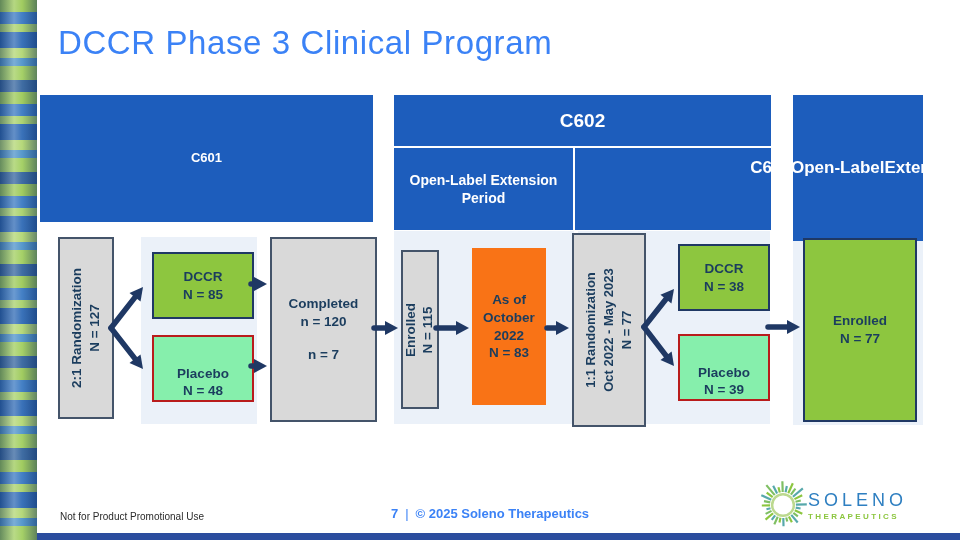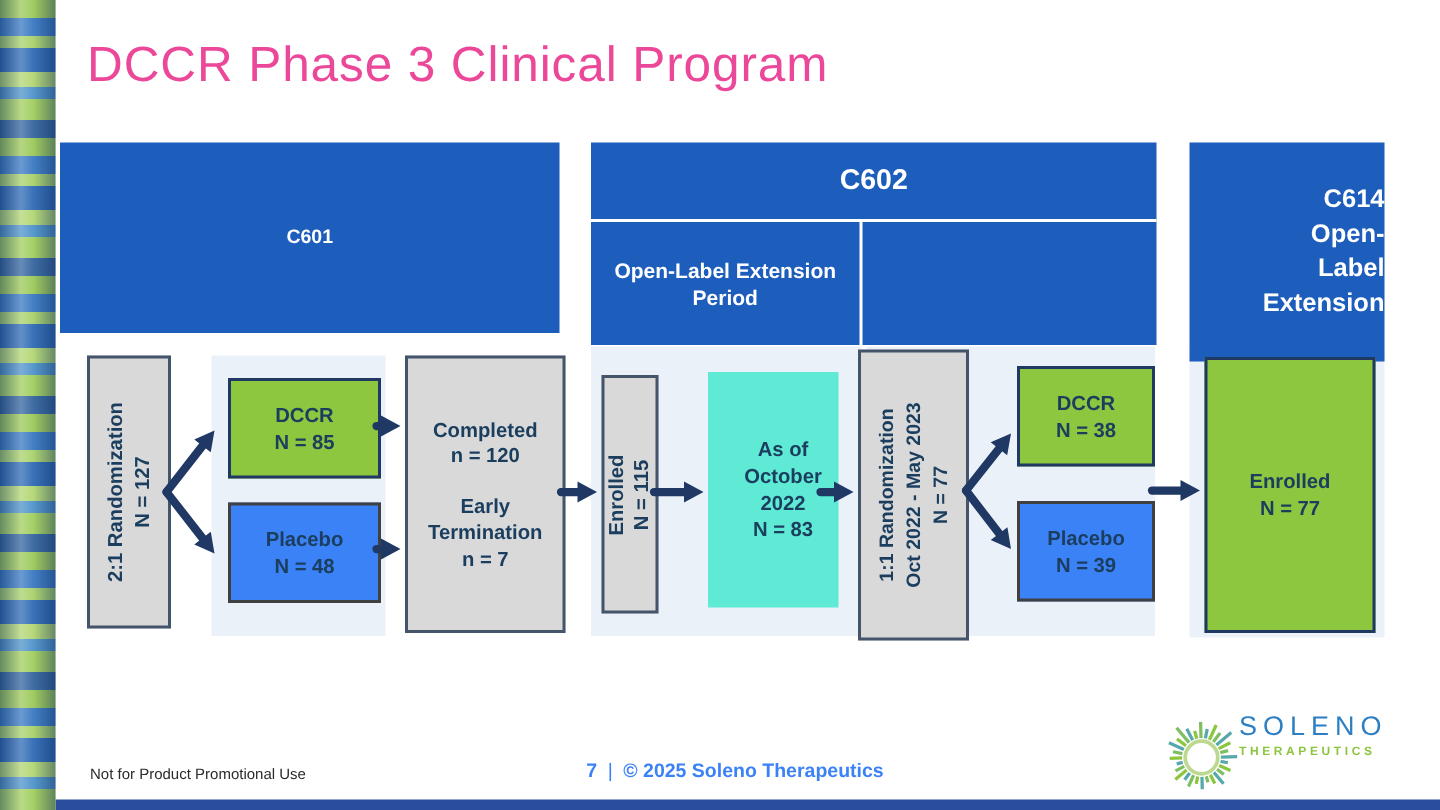--- a/index.html
+++ b/index.html
@@ -16,52 +16,52 @@
     background:
       linear-gradient(90deg, rgba(12,40,90,.40) 0%, rgba(255,255,255,.25) 38%, rgba(255,255,255,.05) 60%, rgba(12,40,90,.45) 100%),
       repeating-linear-gradient(180deg,
         #9cc958 0 12px, #3a79c2 12px 24px, #a8d16b 24px 32px,
         #2f6ab5 32px 48px, #b2d673 48px 58px, #4f93c9 58px 66px,
         #a1ce5f 66px 80px, #35659e 80px 92px);
   }
 
   .page-title{
     left:58px;top:24px;width:760px;z-index:2;
-    font-size:33px;font-weight:400;letter-spacing:.6px;color:#ec4899;
+    font-size:33px;font-weight:400;letter-spacing:.6px;color:#3b82f6;
   }
 
   
   .hdr{background:#1d5dbc;color:#ffffff;font-weight:bold;z-index:2;
        display:flex;align-items:center;justify-content:center;text-align:center;}
   .hdr-c601{left:40px;top:95px;width:333px;height:127px;font-size:13px;line-height:1.45;}
   .hdr-c602-wrap{left:394px;top:95px;width:377px;height:135px;background:#1d5dbc;z-index:2;
                  display:flex;flex-direction:column;}
   .hdr-c602-top{height:51px;border-bottom:2.5px solid #ffffff;display:flex;align-items:center;justify-content:center;
                 color:#fff;font-weight:bold;font-size:19px;}
   .hdr-c602-bottom{flex:1;display:flex;}
   .hdr-c602-cell{display:flex;align-items:center;justify-content:center;text-align:center;
                  color:#fff;font-weight:bold;}
   .cell-left{width:179px;border-right:2.5px solid #ffffff;font-size:14px;line-height:1.3;}
   .cell-right{flex:1;font-size:16px;line-height:1.25;}
-  .hdr-c614{left:793px;top:95px;width:130px;height:146px;font-size:17px;line-height:1.35;flex-direction:column;align-items:flex-end;}
+  .hdr-c614{left:793px;top:95px;width:130px;height:146px;font-size:17px;line-height:1.35;}
 
   
   .panel{background:#ebf1f9;z-index:1;}
   .panel-a{left:141px;top:237px;width:116px;height:187px;}
   .panel-b{left:394px;top:231px;width:180px;height:193px;}
   .panel-c{left:578px;top:231px;width:192px;height:193px;}
   .panel-d{left:793px;top:231px;width:130px;height:194px;}
 
   
   .fbox{z-index:4;display:flex;flex-direction:column;align-items:center;justify-content:center;
         text-align:center;font-weight:bold;color:#1b3d5e;font-size:13.5px;line-height:1.3;}
   .gray{background:#d9d9d9;border:2px solid #44546a;}
   .green{background:#8dc63f;border:2px solid #1f3864;}
-  .green-plain{background:#5eead4;padding-left:13px;}
-  .lblue{background:#3b82f6;border:2px solid #404040;}
+  .green-plain{background:#f97316;}
+  .lblue{background:#86efac;border:2px solid #b91c1c;justify-content:flex-end;}
 
   .box-rand21{left:58px;top:237px;width:52px;height:178px;}
   .box-dccr85{left:152px;top:252px;width:98px;height:63px;}
   .box-placebo42{left:152px;top:335px;width:98px;height:63px;}
   .box-completed{left:270px;top:237px;width:103px;height:181px;}
   .box-enrolled115{left:401px;top:250px;width:34px;height:155px;}
   .box-asof{left:472px;top:248px;width:74px;height:157px;}
   .box-rand11{left:572px;top:233px;width:70px;height:190px;}
   .box-dccr38{left:678px;top:244px;width:88px;height:63px;}
   .box-placebo39{left:678px;top:334px;width:88px;height:63px;}
@@ -80,21 +80,21 @@
 
   .arrows{left:0;top:0;z-index:5;pointer-events:none;}
 
   
   .disclaimer{left:60px;top:511px;font-size:10px;color:#2b2b2b;z-index:2;}
   .footer-center{left:300px;top:506px;width:380px;text-align:center;z-index:2;
                  color:#3b82f6;font-size:13px;font-weight:bold;}
   .footer-center .sep{margin:0 7px;font-weight:400;}
   .bottom-bar{left:37px;top:533px;width:923px;height:7px;background:#2b4d9e;z-index:2;}
 
-  .logo{left:770px;top:474px;z-index:2;display:flex;}
+  .logo{left:752px;top:474px;z-index:2;display:flex;align-items:center;}
   .logo-text{margin-left:-6px;display:flex;flex-direction:column;}
   .logo-name{color:#2e7fc1;font-size:18px;font-weight:400;letter-spacing:4px;}
   .logo-sub{color:#8cc63f;font-size:8px;font-weight:bold;letter-spacing:2.4px;margin-top:1px;}
 </style>
 </head>
 <body>
 
 <div class="abs stripe-rod"></div>
 
 <div class="abs page-title">DCCR Phase 3 Clinical Program</div>
@@ -138,21 +138,20 @@
 
 <div class="abs fbox lblue box-placebo42">
   <div>Placebo</div>
   <div>N = 48</div>
 </div>
 
 <div class="abs fbox gray box-completed">
   <div>Completed</div>
   <div>n = 120</div>
   <div class="gap"></div>
-  <div style="width:92px">Early Termination</div>
   <div>n = 7</div>
 </div>
 
 <div class="abs vbox gray box-enrolled115">
   <div class="vinner vin-enr115">
     <div>Enrolled</div>
     <div>N = 115</div>
   </div>
 </div>
 

